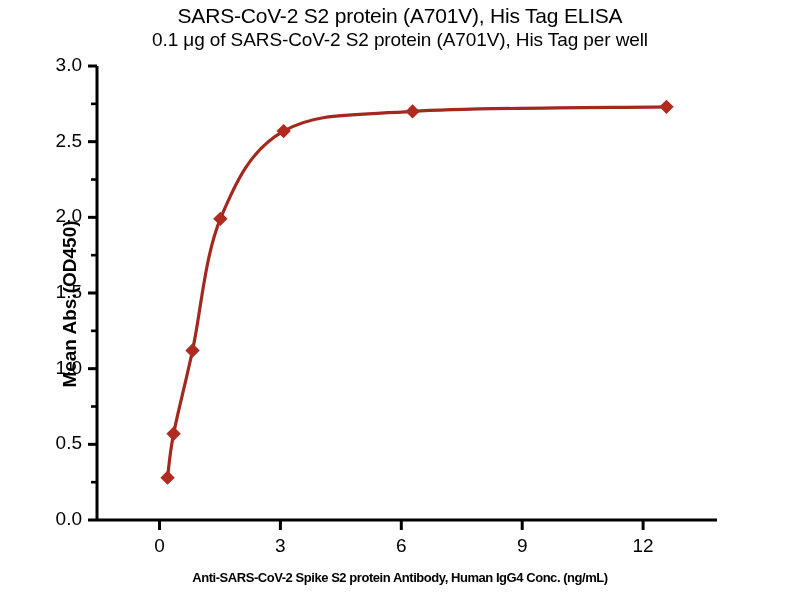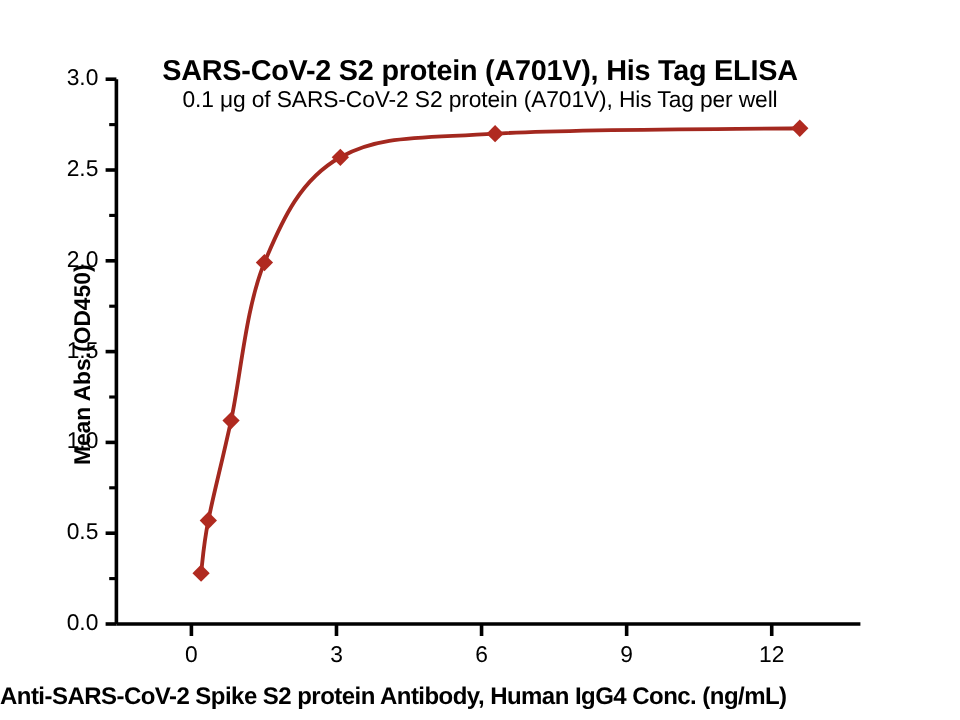--- a/index.html
+++ b/index.html
@@ -26,26 +26,25 @@
 
   
   .title-block {
     position: absolute;
     left: 0;
     top: 4px;
     width: 800px;
     text-align: center;
   }
   .chart-title {
-    font-size: 24px;
-    font-weight: bold;
+    font-size: 21px;
+    font-weight: normal;
     letter-spacing: -0.2px;
     line-height: 24px;
     white-space: nowrap;
-    margin-top: 44px;
   }
   .chart-subtitle {
     font-size: 19px;
     font-weight: normal;
     line-height: 23px;
     letter-spacing: -0.1px;
     white-space: nowrap;
   }
 
   
@@ -58,22 +57,22 @@
     font-size: 19px;
     font-weight: bold;
     transform: rotate(-90deg);
     white-space: nowrap;
   }
   .xlabel {
     position: absolute;
     left: 0;
     top: 570px;
     width: 800px;
-    text-align: left;
-    font-size: 20px;
+    text-align: center;
+    font-size: 13px;
     font-weight: bold;
     letter-spacing: -0.45px;
     white-space: nowrap;
   }
 
   
   #plot {
     position: absolute;
     left: 0;
     top: 0;

